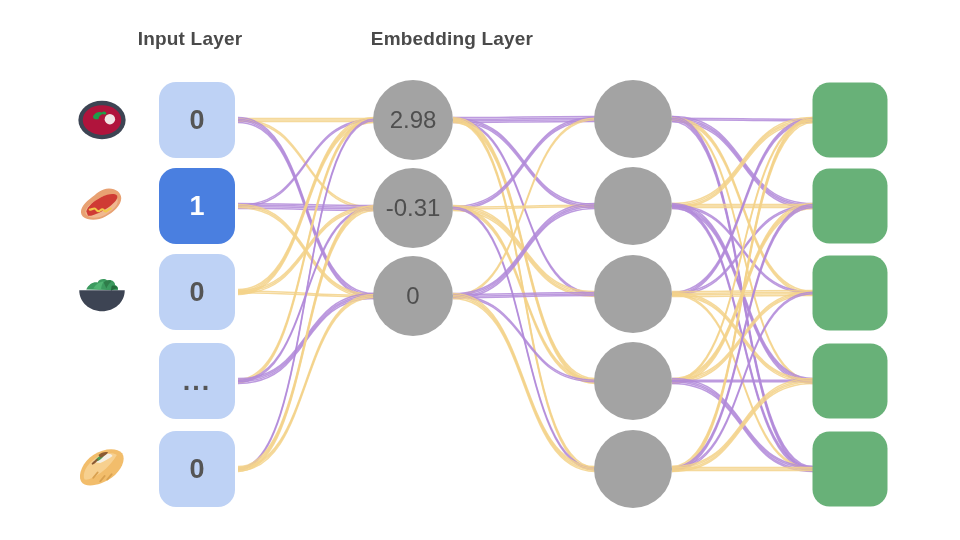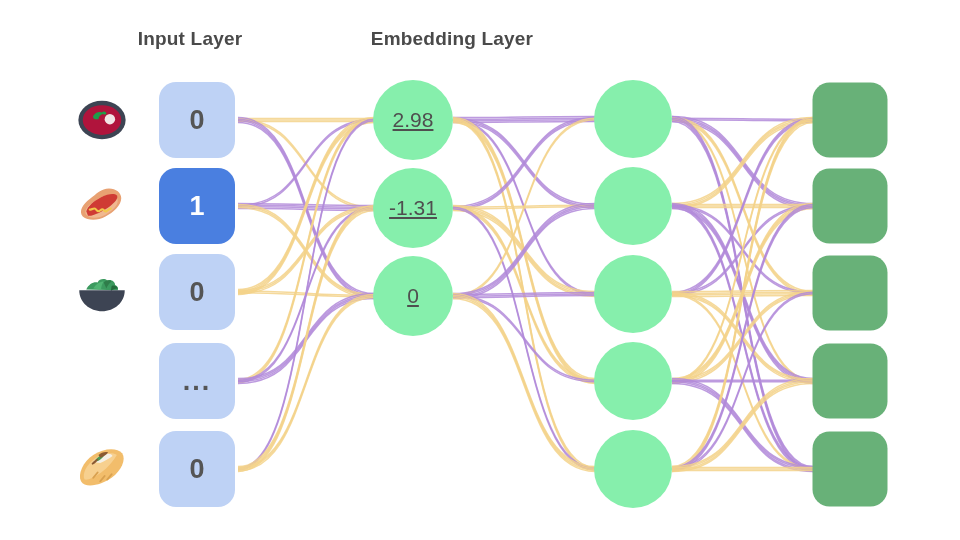--- a/index.html
+++ b/index.html
@@ -75,29 +75,28 @@
   .input-box.ellipsis {
     font-size: 27px;
     letter-spacing: 2px;
     line-height: 0.4;
   }
 
   
   .circle-node {
     position: absolute;
     border-radius: 50%;
-    background: #86efac;
+    background: #a3a3a3;
     display: flex;
     align-items: center;
     justify-content: center;
-    font-size: 21px;
+    font-size: 24px;
     color: #4f4f4f;
     transform: translate(-50%, -50%);
     box-sizing: border-box;
-    text-decoration: underline;
   }
   .embed-node { width: 80px; height: 80px; }
   .hidden-node { width: 78px; height: 78px; }
 
   
   .output-box {
     position: absolute;
     width: 75px;
     height: 75px;
     border-radius: 17px;
@@ -341,21 +340,21 @@
           <path d="M22 42l5-6M30 46l5-6M38 44l5-6" stroke="#d9a150" stroke-width="2.2" stroke-linecap="round" fill="none"></path>
         </svg>
       </div>
       <div class="input-box" style="left: 197px; top: 469px;">
         <span>0</span>
       </div>
       <div class="circle-node embed-node" style="left: 413px; top: 120px;">
         <span>2.98</span>
       </div>
       <div class="circle-node embed-node" style="left: 413px; top: 208px;">
-        <span>-1.31</span>
+        <span>-0.31</span>
       </div>
       <div class="circle-node embed-node" style="left: 413px; top: 296px;">
         <span>0</span>
       </div>
       <div class="circle-node hidden-node" style="left: 633px; top: 119px;"></div>
       <div class="circle-node hidden-node" style="left: 633px; top: 206px;"></div>
       <div class="circle-node hidden-node" style="left: 633px; top: 294px;"></div>
       <div class="circle-node hidden-node" style="left: 633px; top: 381px;"></div>
       <div class="circle-node hidden-node" style="left: 633px; top: 469px;"></div>
       <div class="output-box" style="left: 850px; top: 120px;"></div>

